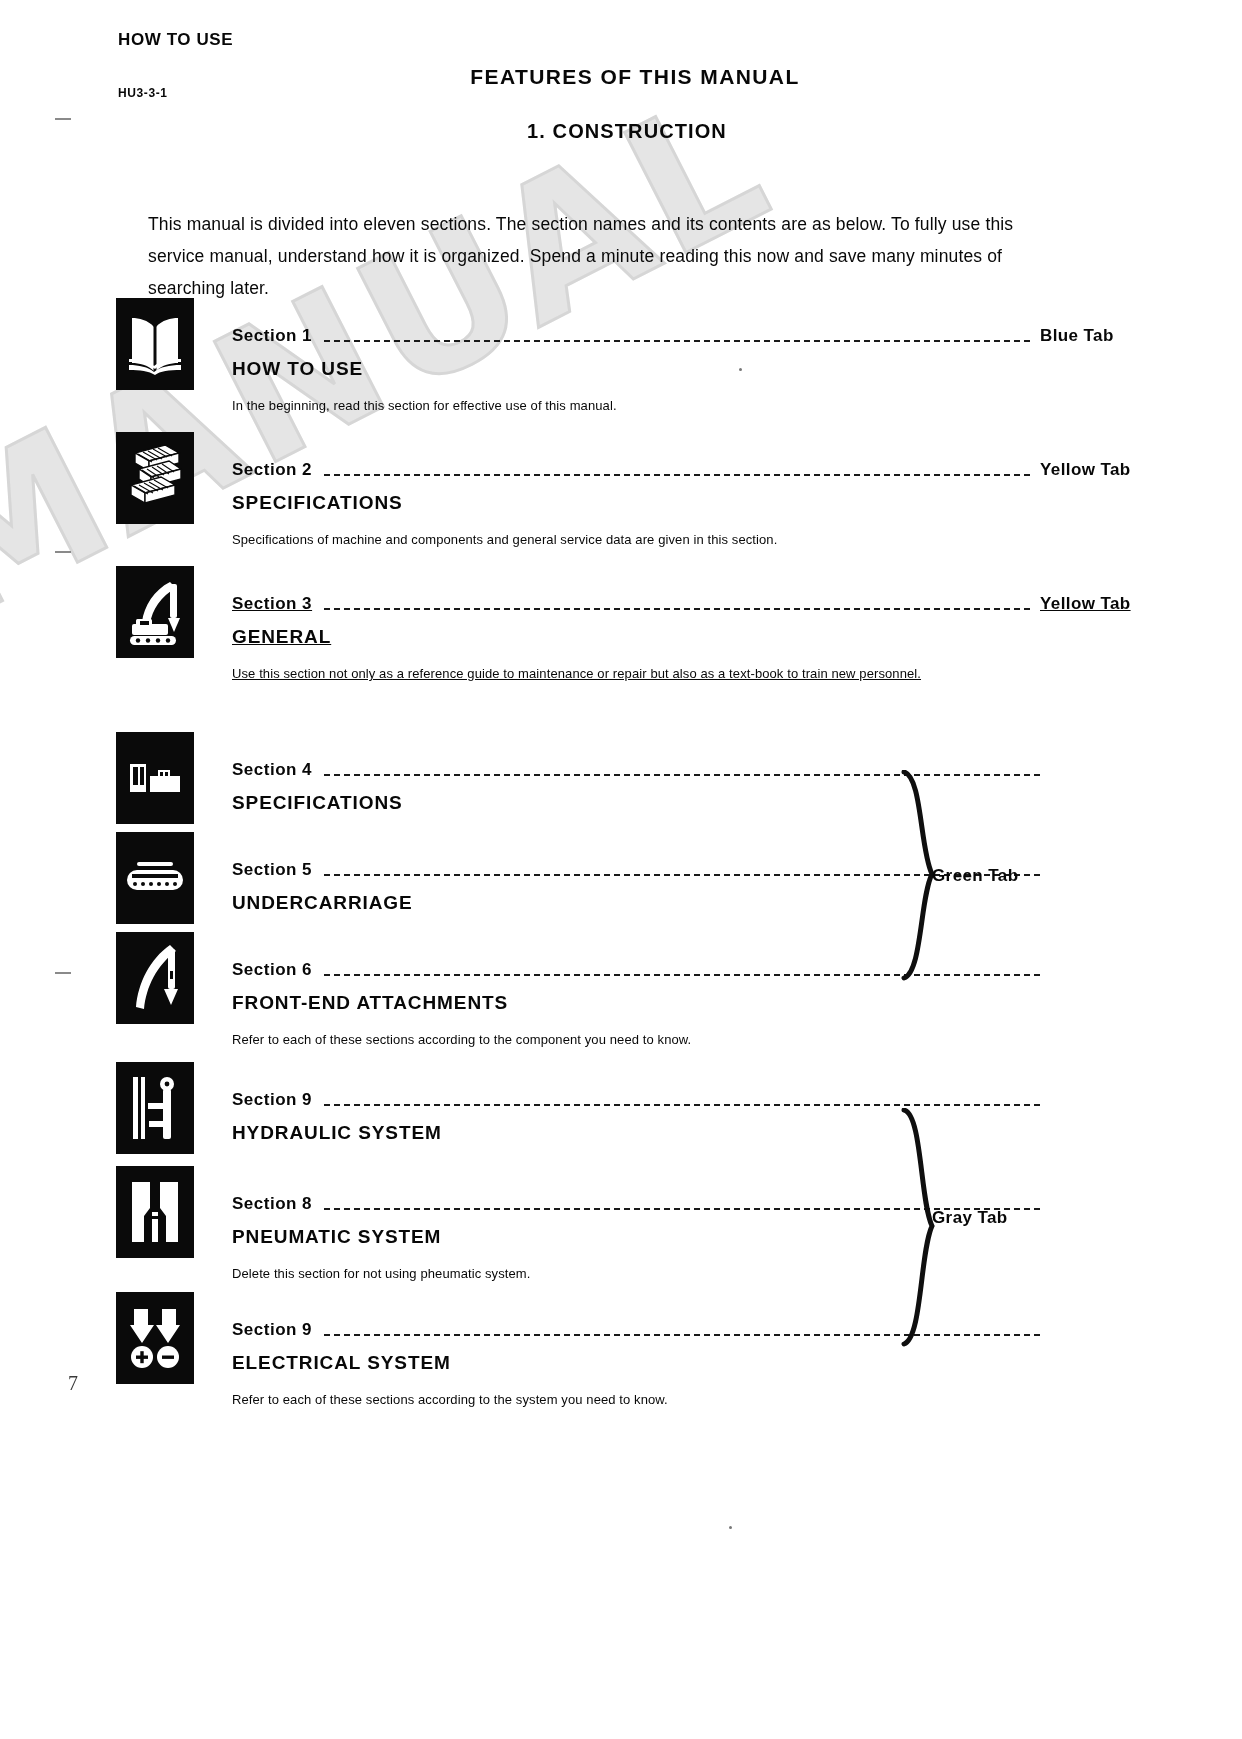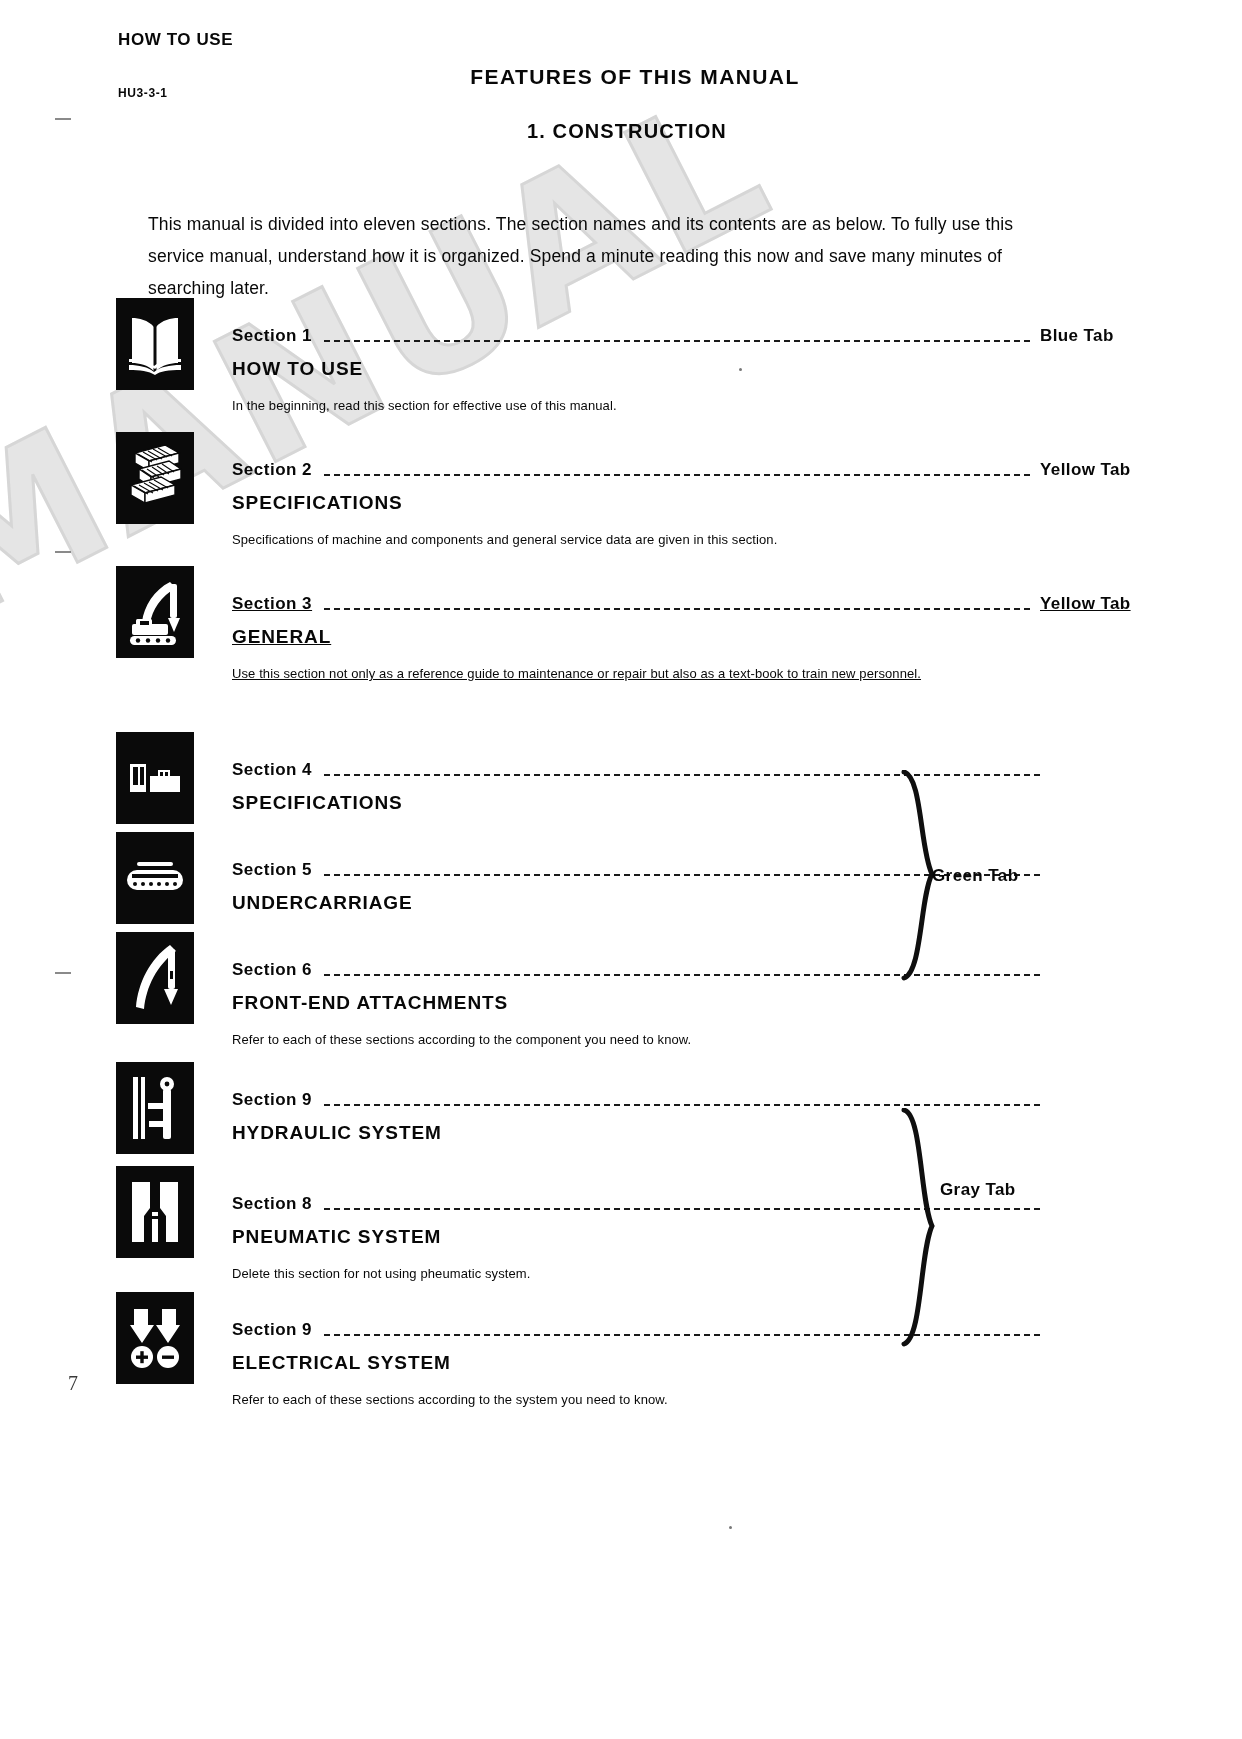--- a/index.html
+++ b/index.html
@@ -496,21 +496,21 @@
       <path d="M4 2 C22 6 20 80 32 104 C20 128 22 202 4 208" fill="none" stroke="#111" stroke-width="5" stroke-linecap="round"></path>
     </svg>
   </div>
   <div class="brace-label layer" style="left:932px; top:866px;">Green Tab</div>
 
   <div class="brace layer" style="left:900px; top:1108px; height:240px;">
     <svg viewBox="0 0 40 240" preserveAspectRatio="none">
       <path d="M4 2 C22 6 20 92 32 118 C20 144 22 230 4 236" fill="none" stroke="#111" stroke-width="5" stroke-linecap="round"></path>
     </svg>
   </div>
-  <div class="brace-label layer" style="left:932px; top:1180px;padding-left:8px;">Gray Tab</div>
+  <div class="brace-label layer" style="left:932px; top:1208px;">Gray Tab</div>
 
   <div class="edge-tick" style="top:118px;"></div>
   <div class="edge-tick" style="top:551px;"></div>
   <div class="edge-tick" style="top:972px;"></div>
   <div class="page-num layer">7</div>
   <div class="dot-mark" style="left:739px; top:368px;"></div>
   <div class="dot-mark" style="left:729px; top:1526px;"></div>
 
 </div>
 

